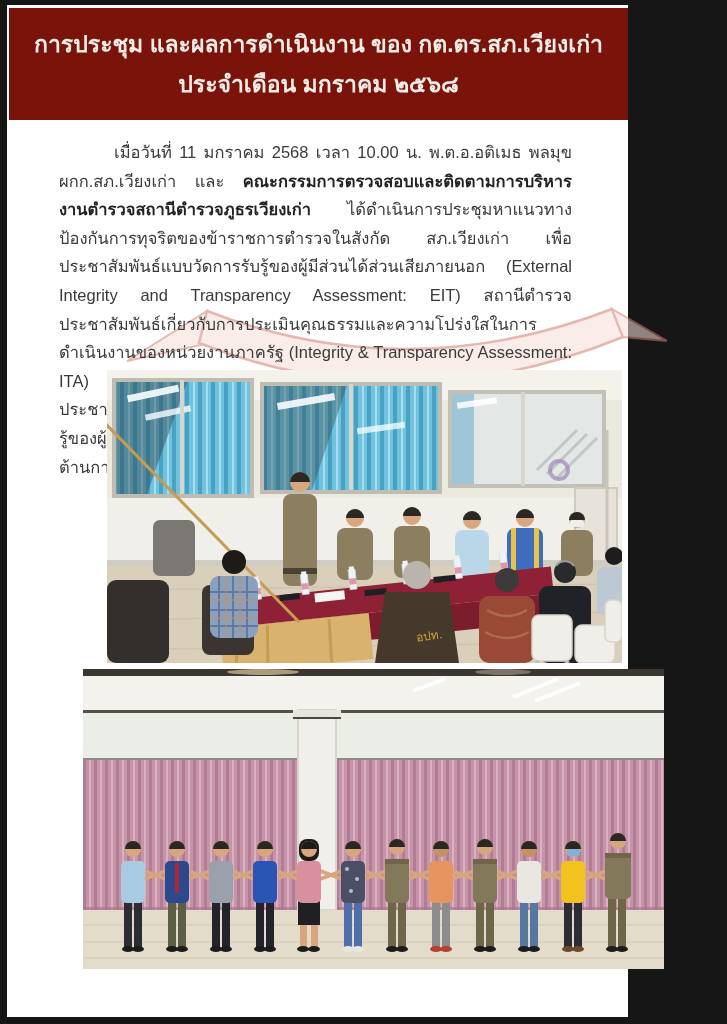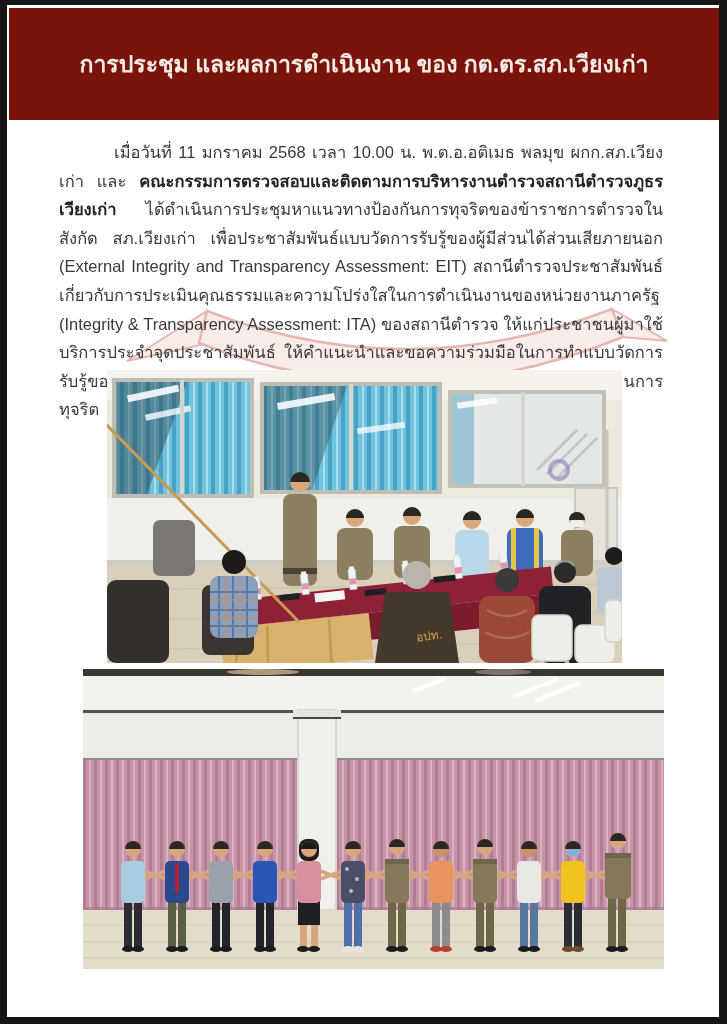--- a/index.html
+++ b/index.html
@@ -2,21 +2,21 @@
 <html><head>
 <meta charset="utf-8">
 <style>
   html,body{margin:0;padding:0;}
   body{
     width:727px;height:1024px;position:relative;overflow:hidden;
     background:#161616;
     font-family:"Liberation Sans",sans-serif;
   }
   .page{
-    position:absolute;left:7px;top:5px;width:712px;height:1012px;
+    position:absolute;left:7px;top:5px;width:621px;height:1012px;
     background:#ffffff;
   }
   .banner{
     position:absolute;left:2px;top:3px;right:0;height:112px;
     background:#7a1309;
     color:#f5ece7;
     display:flex;flex-direction:column;justify-content:center;align-items:center;
     gap:17px;
     font-weight:bold;font-size:23px;line-height:1;
     text-align:center;
@@ -37,20 +37,21 @@
   .photo1{left:100px;top:365px;width:515px;height:293px;}
   .photo2{left:76px;top:664px;width:581px;height:300px;}
 </style>
 </head>
 <body>
 
 <div class="page">
 
   <header class="banner">
     <div>การประชุม และผลการดำเนินงาน ของ กต.ตร.สภ.เวียงเก่า</div>
+    <div>ประจำเดือน  มกราคม  ๒๕๖๘</div>
   </header>
 
   <div class="watermark">
     <svg width="600" height="95" viewBox="0 0 600 95">
       <g opacity="0.55">
         <polygon points="60,78 140,28 134,62" fill="#f7ddd6" stroke="#cf7f71" stroke-width="2"></polygon>
         <path d="M140,28 Q340,105 545,26 L556,54 Q340,142 132,60 Z" fill="#f7ddd6" stroke="#cf7f71" stroke-width="2.5"></path>
         <polygon points="545,26 600,58 556,54" fill="#f7ddd6" stroke="#cf7f71" stroke-width="2"></polygon>
       </g>
     </svg>

